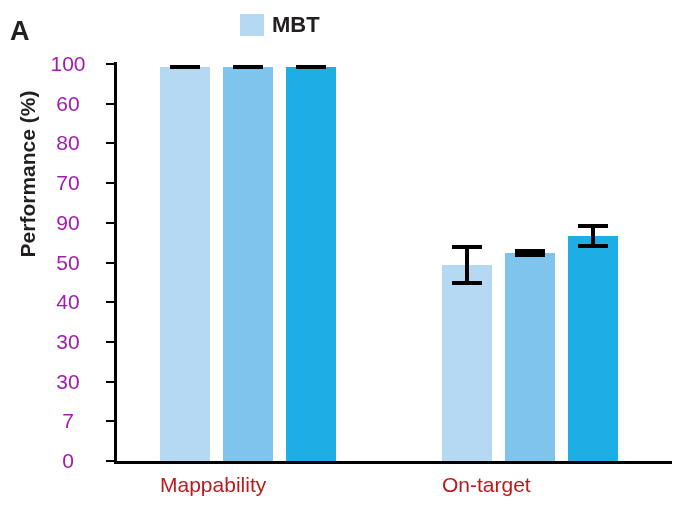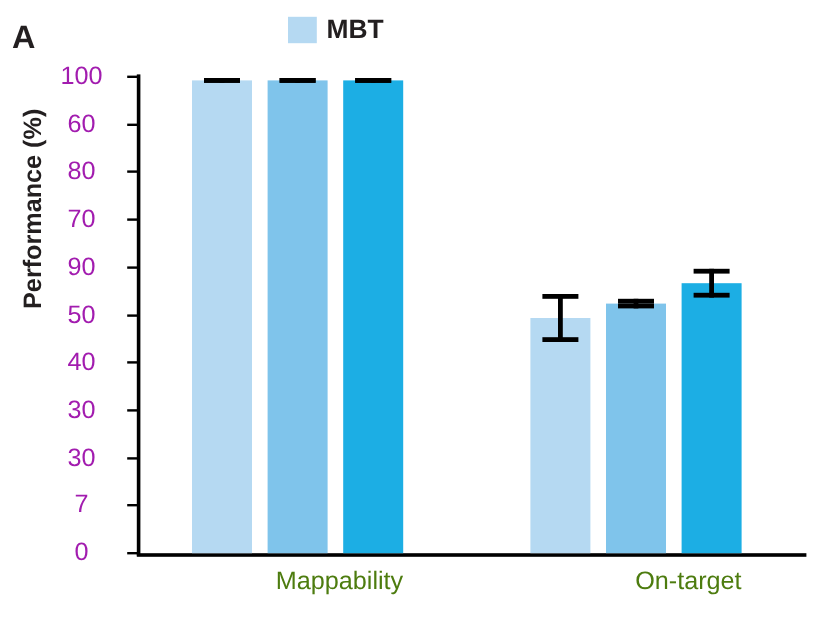--- a/index.html
+++ b/index.html
@@ -160,22 +160,22 @@
   }
   .errorbar .cap.top { top: 0; }
   .errorbar .cap.bottom { bottom: 0; }
 
   
   .x-cat-label {
     position: absolute;
     top: 474px;
     font-size: 21px;
     line-height: 1;
-    color: #4d7c0f;
-    text-align: right;
+    color: #b91c1c;
+    text-align: left;
     white-space: nowrap;
   }
 </style>
 </head>
 <body>
 
 <div id="figure">
 
   <div id="panel-label">A</div>
 

